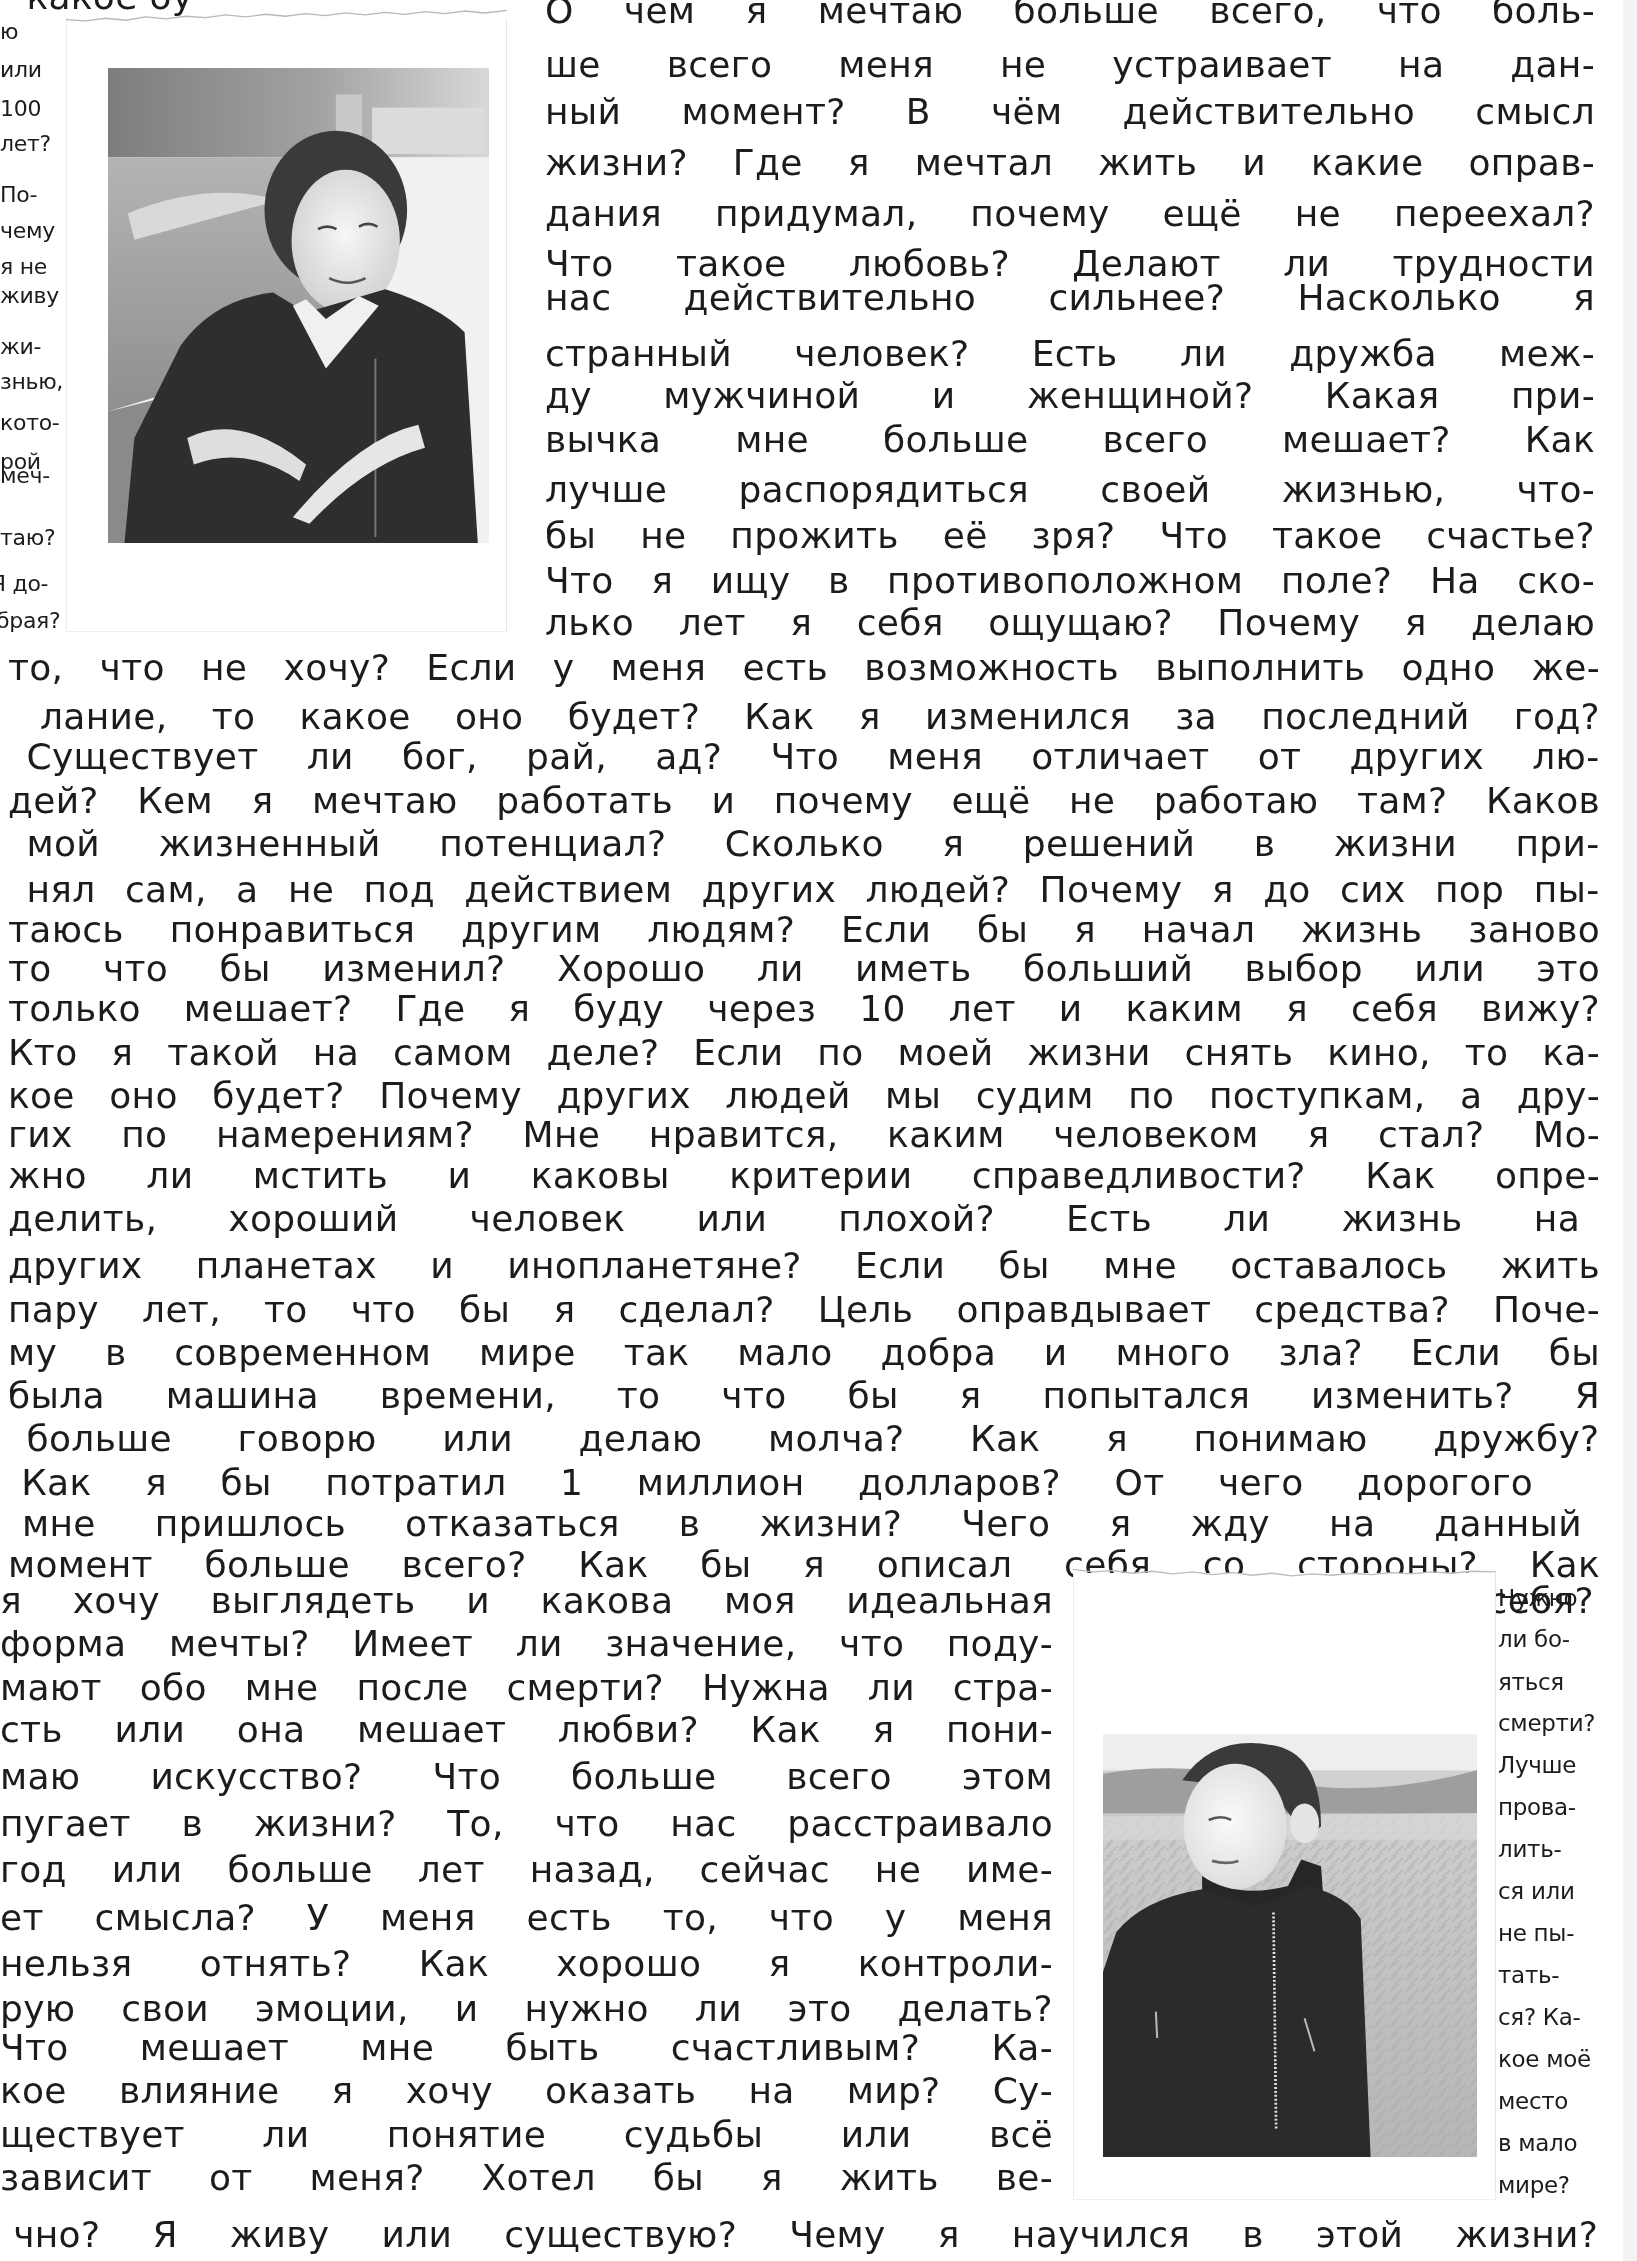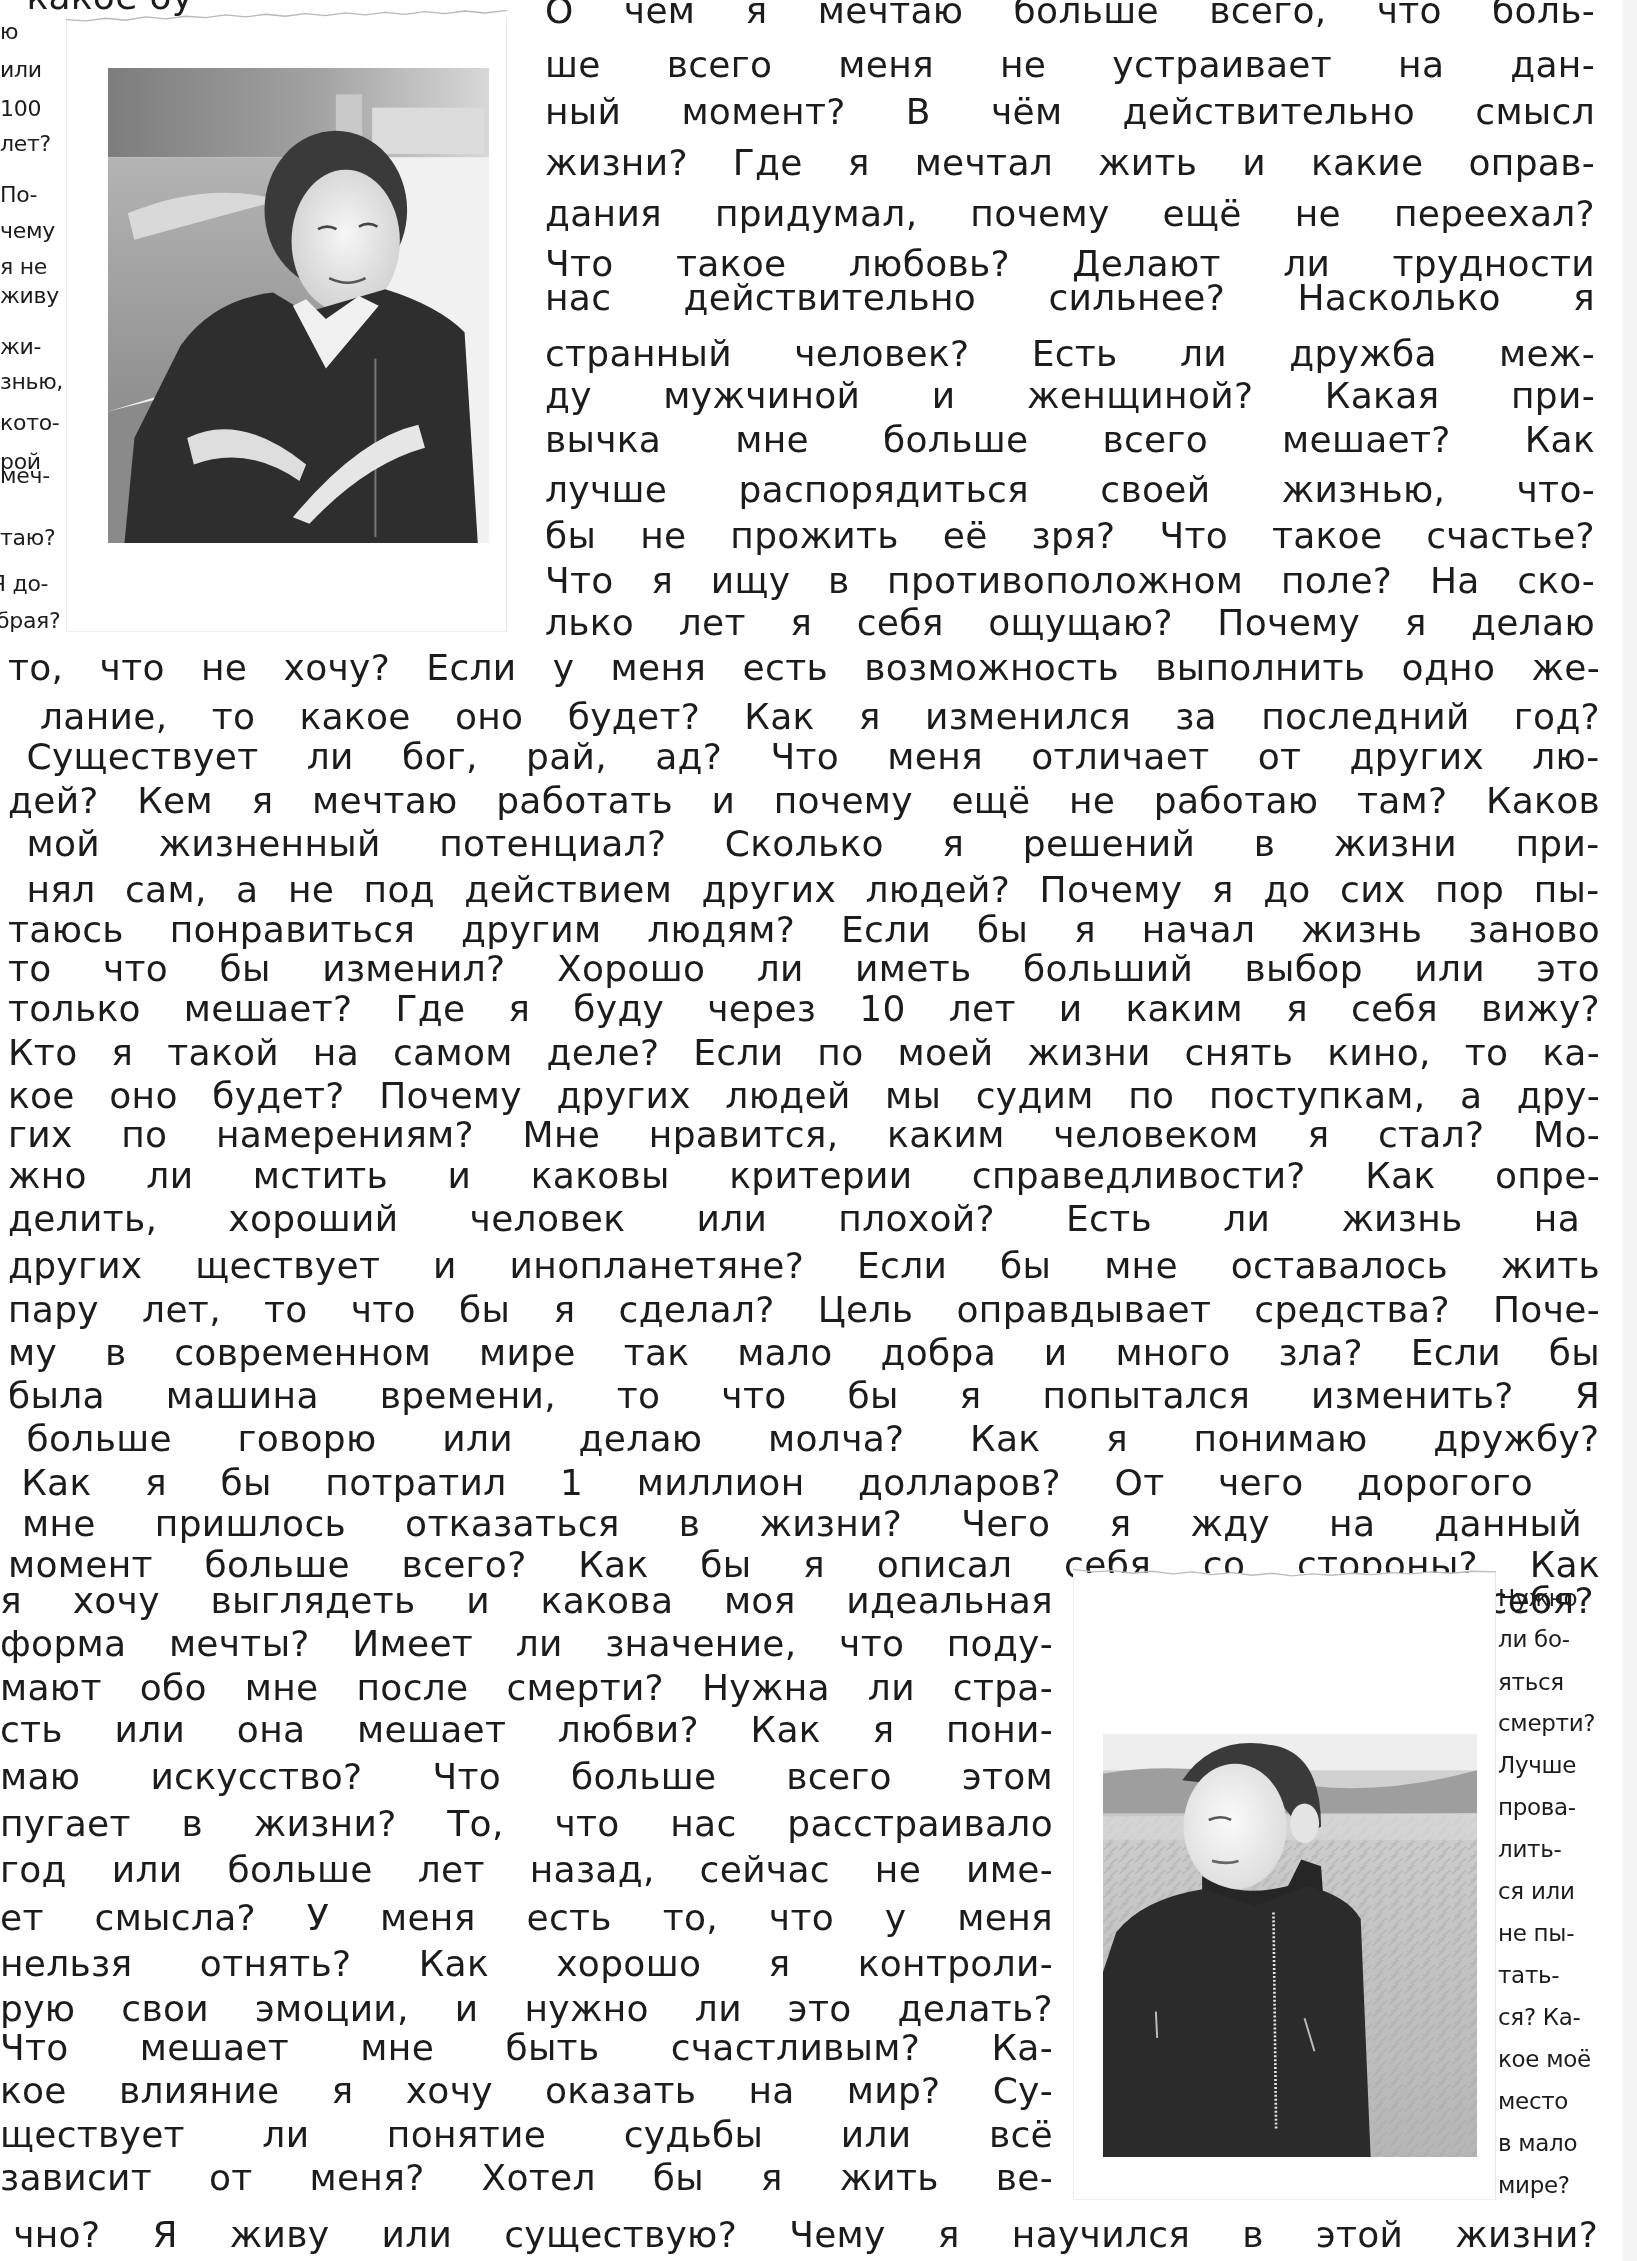--- a/index.html
+++ b/index.html
@@ -127,21 +127,21 @@
   <div class="ln" style="top:822px;left:18.5px;width:1573px">мой жизненный потенциал? Сколько я решений в жизни при-</div>
   <div class="ln" style="top:868px;left:18.5px;width:1573px">нял сам, а не под действием других людей? Почему я до сих пор пы-</div>
   <div class="ln" style="top:908px">таюсь понравиться другим людям? Если бы я начал жизнь заново</div>
   <div class="ln" style="top:947px">то что бы изменил? Хорошо ли иметь больший выбор или это</div>
   <div class="ln" style="top:987px">только мешает? Где я буду через 10 лет и каким я себя вижу?</div>
   <div class="ln" style="top:1031px">Кто я такой на самом деле? Если по моей жизни снять кино, то ка-</div>
   <div class="ln" style="top:1074px">кое оно будет? Почему других людей мы судим по поступкам, а дру-</div>
   <div class="ln" style="top:1113px">гих по намерениям? Мне нравится, каким человеком я стал? Мо-</div>
   <div class="ln" style="top:1154px">жно ли мстить и каковы критерии справедливости? Как опре-</div>
   <div class="ln" style="top:1197px;width:1572px">делить, хороший человек или плохой? Есть ли жизнь на</div>
-  <div class="ln" style="top:1244px">других ществует и инопланетяне? Если бы мне оставалось жить</div>
+  <div class="ln" style="top:1244px">других планетах и инопланетяне? Если бы мне оставалось жить</div>
   <div class="ln" style="top:1288px">пару лет, то что бы я сделал? Цель оправдывает средства? Поче-</div>
   <div class="ln" style="top:1331px">му в современном мире так мало добра и много зла? Если бы</div>
   <div class="ln" style="top:1374px">была машина времени, то что бы я попытался изменить? Я</div>
   <div class="ln" style="top:1417px;left:18.5px;width:1573px">больше говорю или делаю молча? Как я понимаю дружбу?</div>
   <div class="ln" style="top:1461px;left:13.2px;width:1512px">Как я бы потратил 1 миллион долларов? От чего дорогого</div>
   <div class="ln" style="top:1502px;left:14px;width:1560px">мне пришлось отказаться в жизни? Чего я жду на данный</div>
   <div class="ln" style="top:1543px">момент больше всего? Как бы я описал себя со стороны? Как</div>
 </div>
 
 <div class="block" style="left:1096px;width:492px;">

